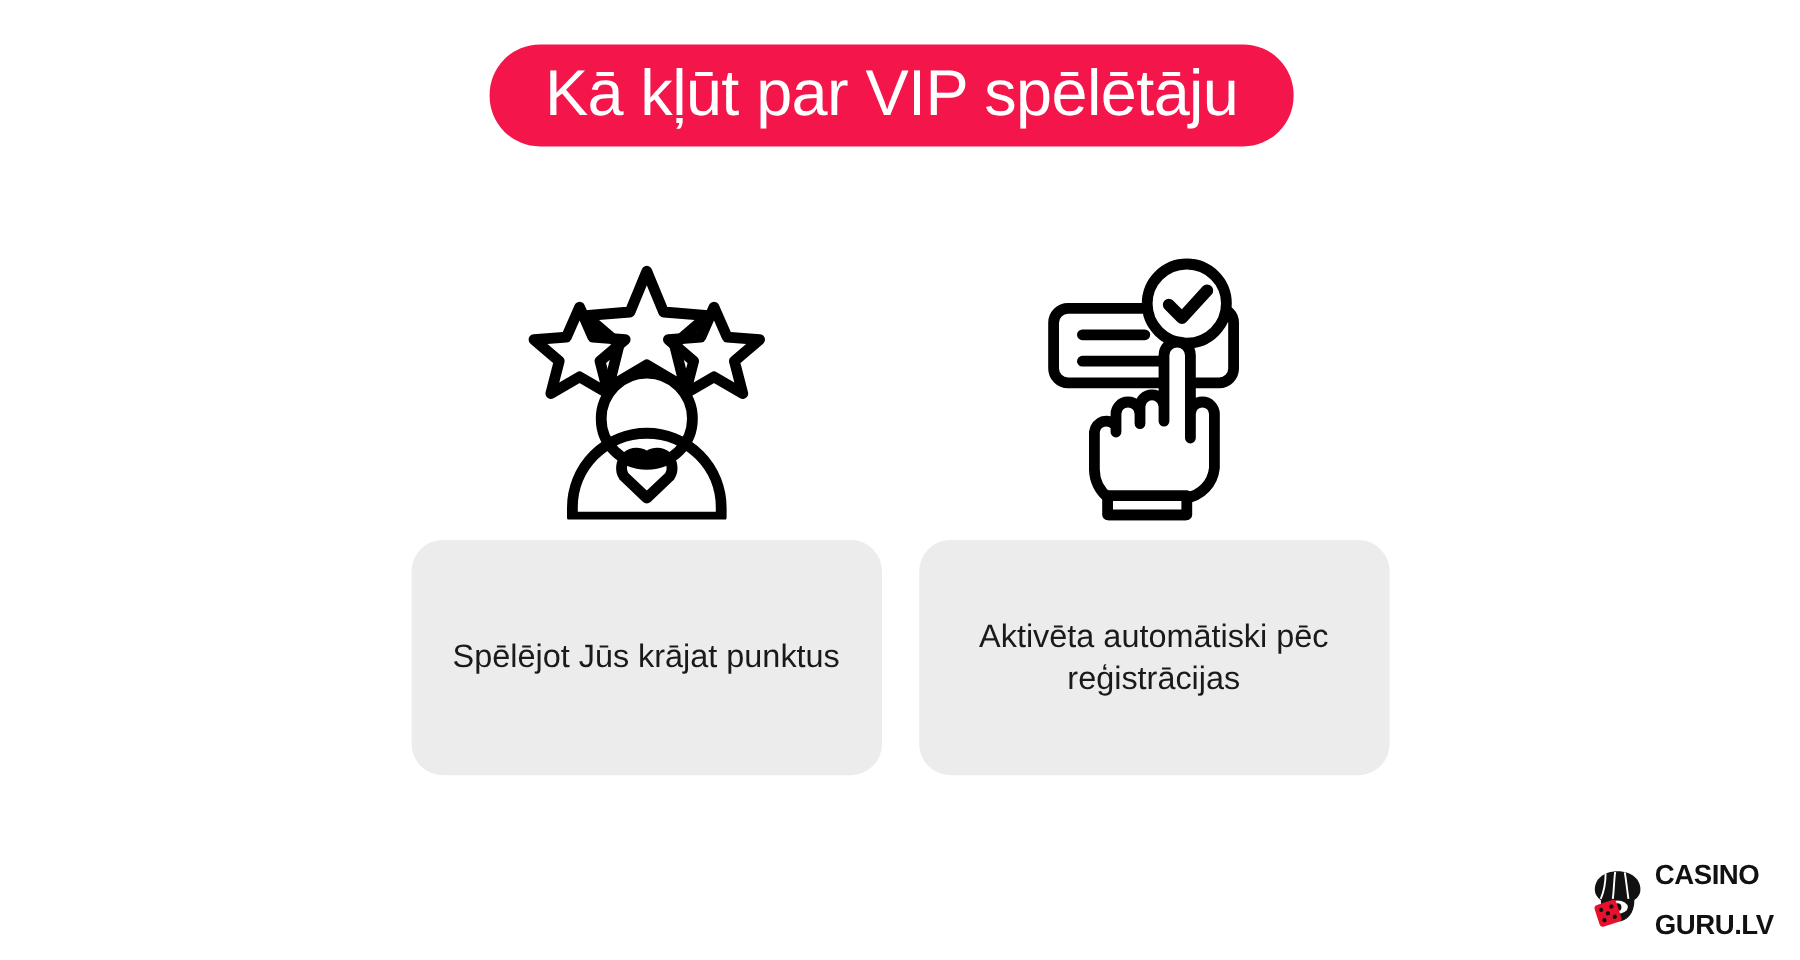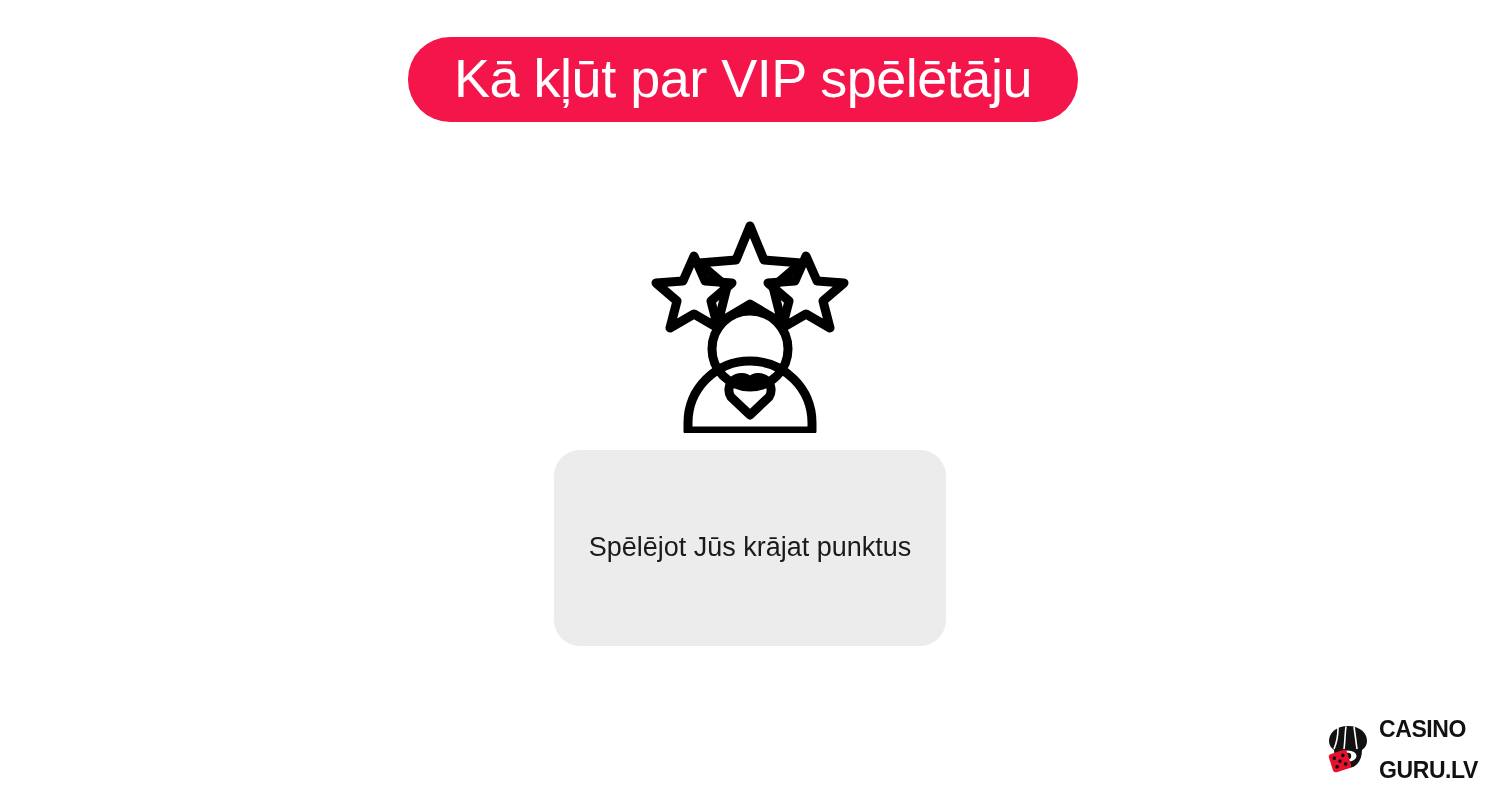--- a/index.html
+++ b/index.html
@@ -149,20 +149,57 @@
           <path d="M38 213 L38 205 A62 62 0 0 1 162 205 L162 213 Z"></path>
 
           <path d="M100 197 L81 179 A12.5 12.5 0 0 1 100 163 A12.5 12.5 0 0 1 119 179 Z"></path>
         </svg>
       </div>
       <div class="caption-card">
         <div class="caption-text">Spēlējot Jūs krājat punktus</div>
       </div>
     </div>
 
+    <div class="column">
+      <div class="icon-wrap">
+        <svg width="180" height="220" viewBox="0 0 180 220" fill="none" stroke="#000000" stroke-width="9" stroke-linejoin="round" stroke-linecap="round">
+
+          <rect x="6" y="42" width="150" height="62" rx="12" fill="#ffffff"></rect>
+          <line x1="30" y1="64" x2="82" y2="64"></line>
+          <line x1="30" y1="86" x2="106" y2="86"></line>
+
+          <circle cx="117" cy="38" r="33" fill="#ffffff"></circle>
+          <polyline points="102,39 113,50 134,27" stroke-width="10"></polyline>
+
+          <path d="M116 214 L116 200
+                   A28 28 0 0 0 140 175
+                   L140 130
+                   A10 10 0 0 0 120 130
+                   L120 150
+                   L120 81
+                   A11 11 0 0 0 98 81
+                   L98 136
+                   L98 124
+                   A10 10 0 0 0 78 124
+                   L78 138
+                   L78 130
+                   A10 10 0 0 0 58 130
+                   L58 145
+                   L58 140
+                   A10 10 0 0 0 40 145
+                   L40 176
+                   A30 30 0 0 0 52 200
+                   L52 214 Z" fill="#ffffff"></path>
+          <rect x="51" y="198" width="66" height="16" fill="#ffffff"></rect>
+        </svg>
+      </div>
+      <div class="caption-card">
+        <div class="caption-text">Aktivēta automātiski pēc reģistrācijas</div>
+      </div>
+    </div>
 
 
   </div>
 
   <div class="logo">
     <svg class="logo-mark" viewBox="0 0 44 50">
 
       <path d="M22 1 C10 1 3 8 3 16 C3 20 5 23 8 25 L36 25 C39 23 41 20 41 16 C41 8 34 1 22 1 Z" fill="#111111"></path>
       <path d="M12 3 C12 9 11 17 8 24" stroke="#ffffff" stroke-width="1.6" fill="none"></path>
       <path d="M20 1.5 C19 8 19 17 18 24" stroke="#ffffff" stroke-width="1.6" fill="none"></path>

